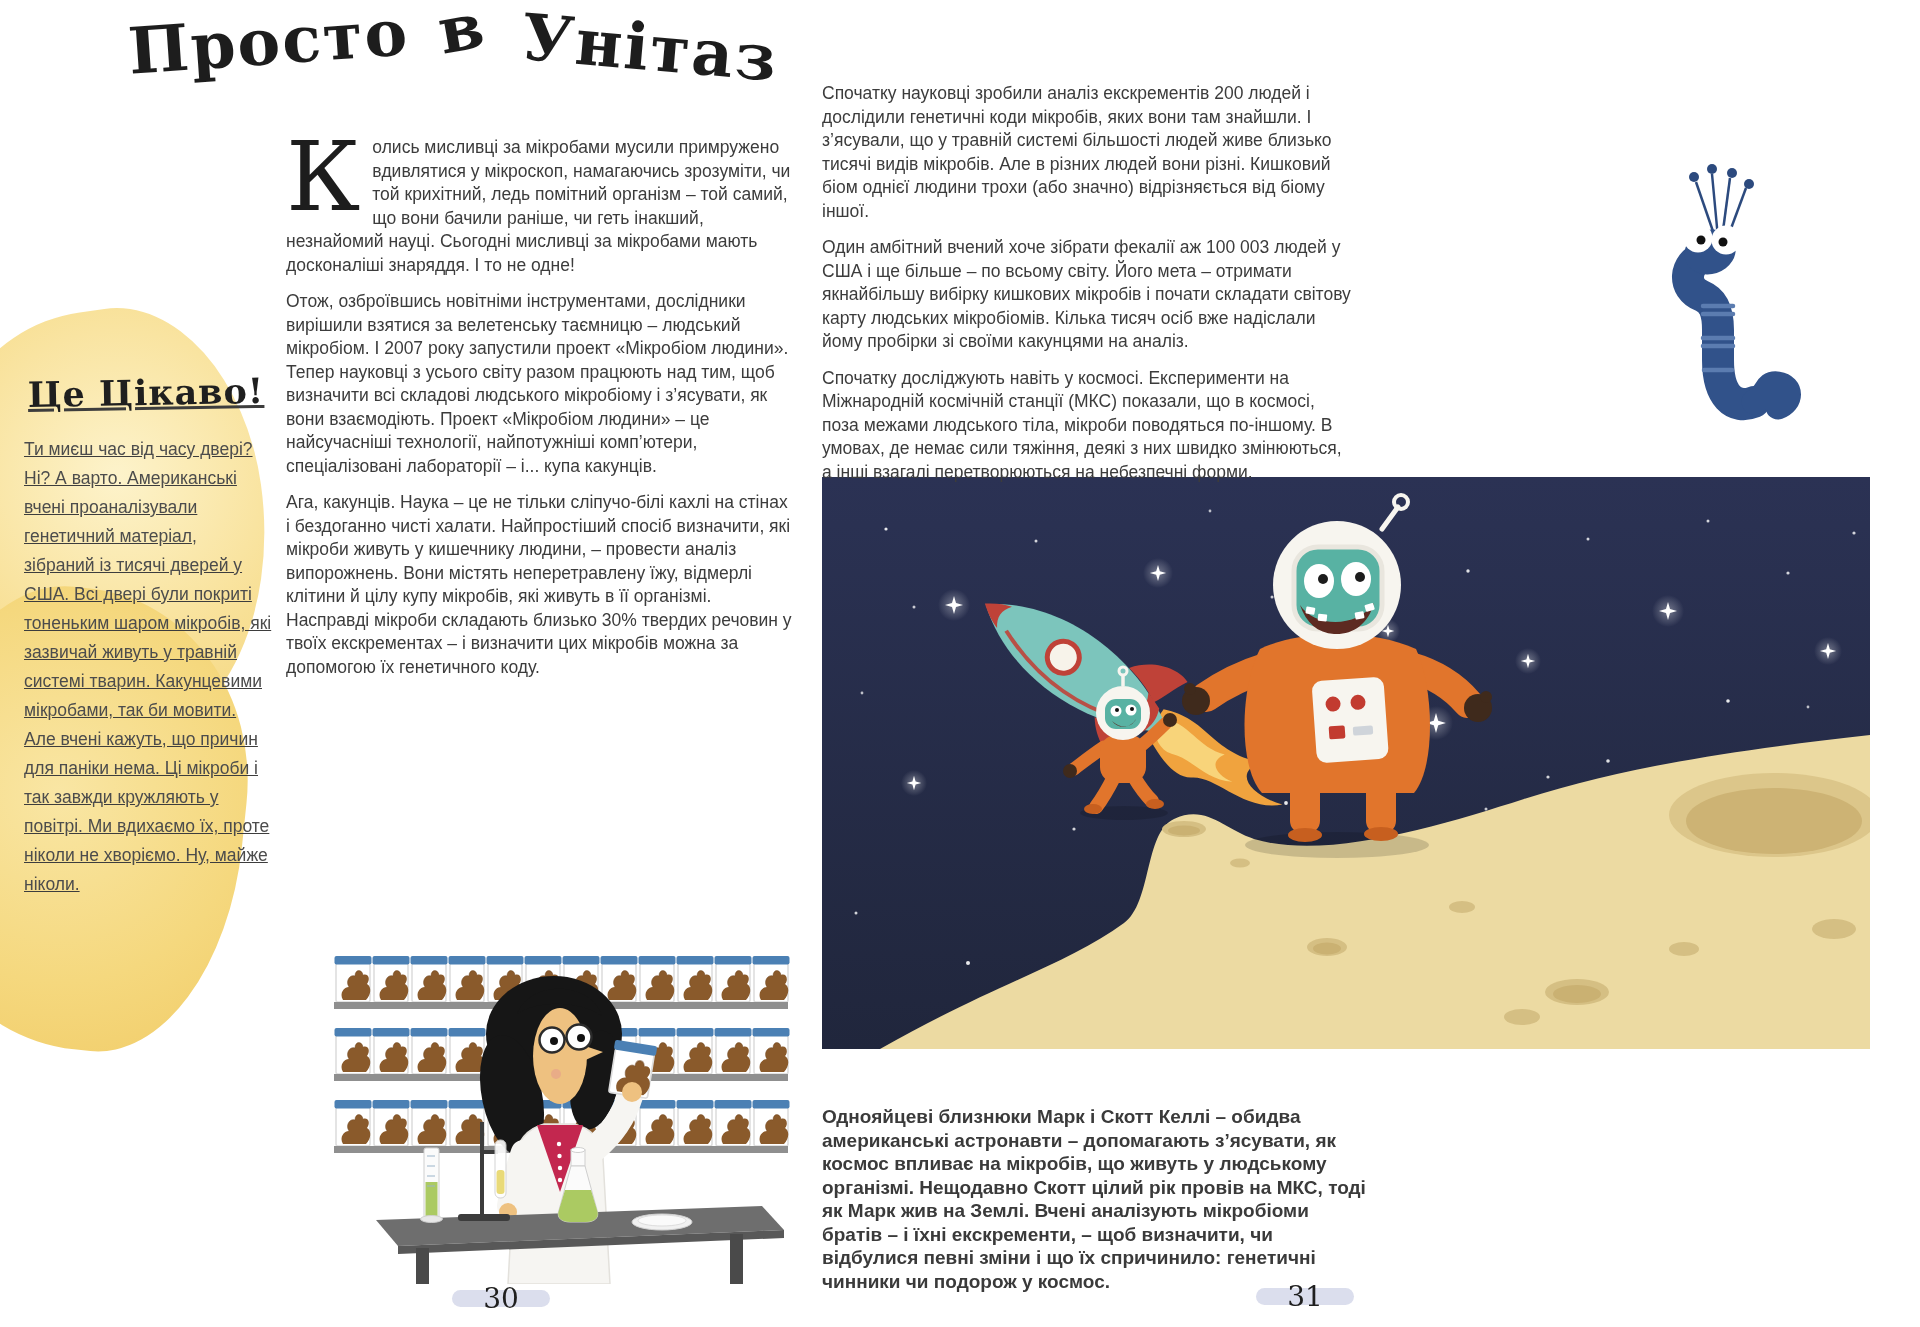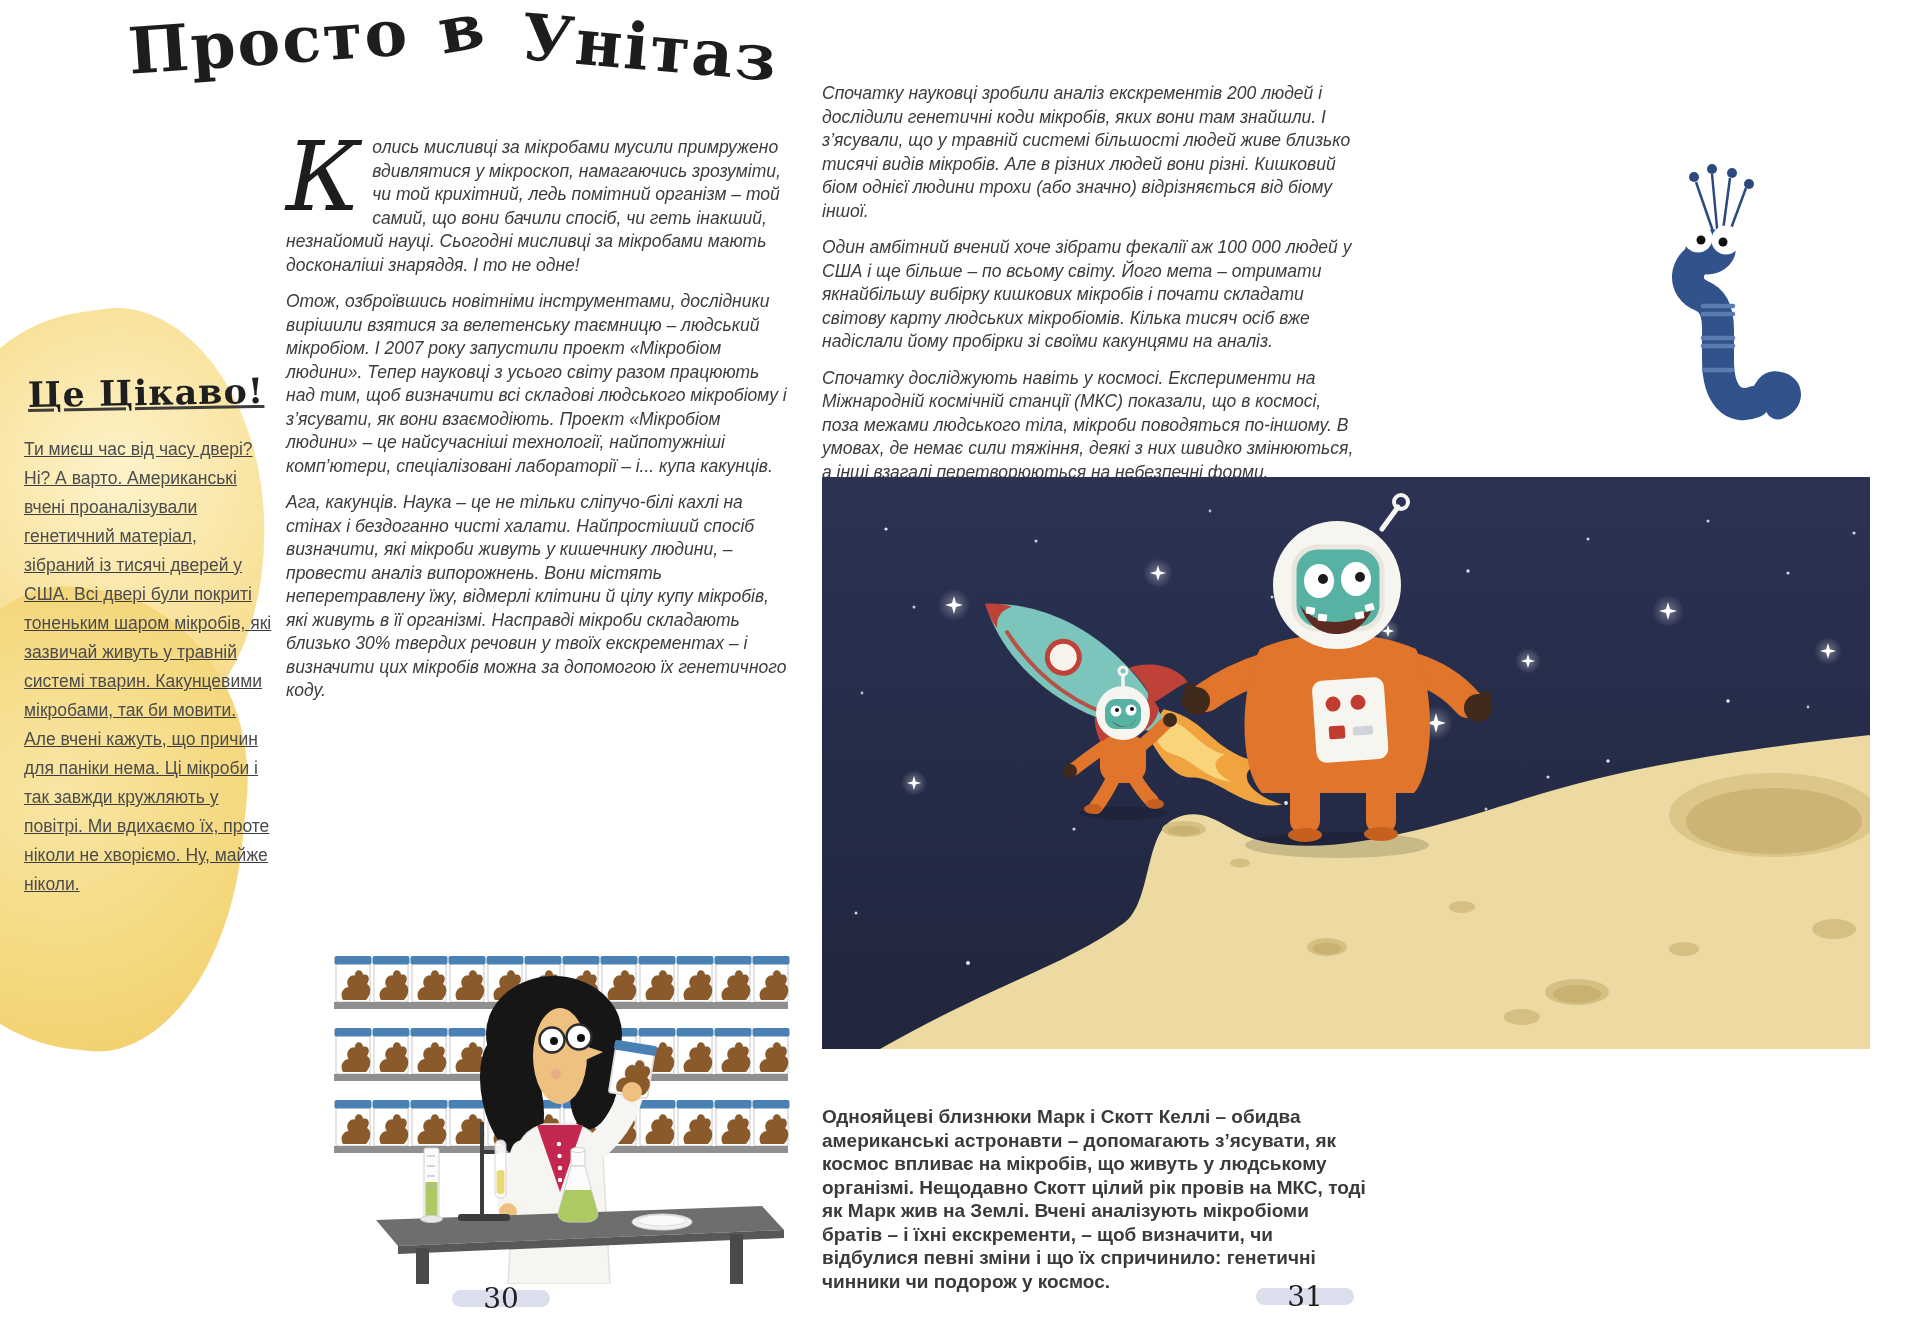--- a/index.html
+++ b/index.html
@@ -24,21 +24,21 @@
   .blob2{left:-96px;top:588px;width:340px;height:460px;
          background:radial-gradient(circle at 45% 45%, #f9e6a4 0%, #f5d87e 60%, #f2cf6d 90%);
          border-radius:45% 55% 40% 60% / 55% 45% 50% 50%;transform:rotate(6deg);}
 
   .sidebar{position:absolute;left:20px;top:372px;width:252px;z-index:2;text-decoration:underline;}
   .sidebar-heading{font-family:"DejaVu Serif",serif;font-weight:700;font-size:35px;color:#1f1f1f;
                    text-align:center;letter-spacing:1px;transform:rotate(-1deg);}
   .sidebar-body{margin:22px 0 0 4px;font-size:17.5px;line-height:29px;color:#4c4c4c;}
 
   
-  .col{position:absolute;font-size:17.5px;line-height:23.5px;color:#3c3c3c;z-index:2;font-style:italic;}
+  .col{position:absolute;font-size:17.5px;line-height:23.5px;color:#3c3c3c;z-index:2;}
   .col-left{left:286px;top:136px;width:506px;}
   .col-right{left:822px;top:82px;width:534px;}
   .para{margin:0 0 13px 0;}
   .dropcap{float:left;font-family:"DejaVu Serif",serif;font-size:96px;line-height:74px;
            padding:4px 12px 0 0;color:#1d1d1d;}
 
   .caption{position:absolute;left:822px;top:1086px;width:548px;font-size:19px;line-height:23.5px;
            font-weight:700;color:#3a3a3a;z-index:2;}
 
   
@@ -63,21 +63,21 @@
 
   <div class="blob blob1"></div>
   <div class="blob blob2"></div>
 
   <div class="sidebar">
     <div class="sidebar-heading">Це Цікаво!</div>
     <p class="sidebar-body">Ти миєш час від часу двері? Ні? А варто. Американські вчені проаналізували генетичний матеріал, зібраний із тисячі дверей у США. Всі двері були покриті тоненьким шаром мікробів, які зазвичай живуть у травній системі тварин. Какунцевими мікробами, так би мовити. Але вчені кажуть, що причин для паніки нема. Ці мікроби і так завжди кружляють у повітрі. Ми вдихаємо їх, проте ніколи не хворіємо. Ну, майже ніколи.</p>
   </div>
 
   <div class="col col-left">
-    <p class="para"><span class="dropcap">К</span><span>олись мисливці за мікробами мусили примружено вдивлятися у мікроскоп, намагаючись зрозуміти, чи той крихітний, ледь помітний організм – той самий, що вони бачили спосіб, чи геть інакший, незнайомий науці. Сьогодні мисливці за мікробами мають досконаліші знаряддя. І то не одне!</span></p>
+    <p class="para"><span class="dropcap">К</span><span>олись мисливці за мікробами мусили примружено вдивлятися у мікроскоп, намагаючись зрозуміти, чи той крихітний, ледь помітний організм – той самий, що вони бачили раніше, чи геть інакший, незнайомий науці. Сьогодні мисливці за мікробами мають досконаліші знаряддя. І то не одне!</span></p>
     <p class="para">Отож, озброївшись новітніми інструментами, дослідники вирішили взятися за велетенську таємницю – людський мікробіом. І 2007 року запустили проект «Мікробіом людини». Тепер науковці з усього світу разом працюють над тим, щоб визначити всі складові людського мікробіому і з’ясувати, як вони взаємодіють. Проект «Мікробіом людини» – це найсучасніші технології, найпотужніші комп’ютери, спеціалізовані лабораторії – і... купа какунців.</p>
     <p class="para">Ага, какунців. Наука – це не тільки сліпучо-білі кахлі на стінах і бездоганно чисті халати. Найпростіший спосіб визначити, які мікроби живуть у кишечнику людини, – провести аналіз випорожнень. Вони містять неперетравлену їжу, відмерлі клітини й цілу купу мікробів, які живуть в її організмі. Насправді мікроби складають близько 30% твердих речовин у твоїх екскрементах – і визначити цих мікробів можна за допомогою їх генетичного коду.</p>
   </div>
 
   <svg class="abs" style="left:332px;top:944px;width:458px;height:340px" viewBox="0 0 458 340">
     <defs>
       <g id="jar">
         <rect x="0" y="7" width="34" height="39" rx="2" fill="#ffffff" stroke="#dcdcdc" stroke-width="1.5"></rect>
         <rect x="-1.5" y="0" width="37" height="8.5" rx="2" fill="#4b80b4"></rect>
         <path d="M7,44 C3,37 8,31 13,31 C9,25 14,18 19,20 C19,13 26,13 27,19 C32,17 35,23 31,28 C36,31 35,39 30,44 Z" fill="#8a5a2b"></path>
@@ -190,21 +190,21 @@
       <ellipse cx="330" cy="276.5" rx="24" ry="5.5" fill="#fafafa" stroke="#dddddd"></ellipse>
     </g>
   </svg>
 
   <div class="page-pill pill-left">
     <span>30</span>
   </div>
 
   <div class="col col-right">
     <p class="para">Спочатку науковці зробили аналіз екскрементів 200 людей і дослідили генетичні коди мікробів, яких вони там знайшли. І з’ясували, що у травній системі більшості людей живе близько тисячі видів мікробів. Але в різних людей вони різні. Кишковий біом однієї людини трохи (або значно) відрізняється від біому іншої.</p>
-    <p class="para">Один амбітний вчений хоче зібрати фекалії аж 100 000 людей у США і ще більше – по всьому світу. Його мета – отримати якнайбільшу вибірку кишкових мікробів і почати складати світову карту людських мікробіомів. Кілька тисяч осіб вже надіслали йому пробірки зі своїми какунцями на аналіз.</p>
+    <p class="para">Один амбітний вчений хоче зібрати фекалії аж 100 003 людей у США і ще більше – по всьому світу. Його мета – отримати якнайбільшу вибірку кишкових мікробів і почати складати світову карту людських мікробіомів. Кілька тисяч осіб вже надіслали йому пробірки зі своїми какунцями на аналіз.</p>
     <p class="para">Спочатку досліджують навіть у космосі. Експерименти на Міжнародній космічній станції (МКС) показали, що в космосі, поза межами людського тіла, мікроби поводяться по-іншому. В умовах, де немає сили тяжіння, деякі з них швидко змінюються, а інші взагалі перетворюються на небезпечні форми.</p>
   </div>
 
   <svg class="abs" style="left:1650px;top:156px;width:178px;height:272px" viewBox="0 0 178 272">
     <g stroke="#2c4a7e" stroke-width="2.5">
       <line x1="66" y1="84" x2="46" y2="26"></line>
         <line x1="68" y1="82" x2="62" y2="18"></line>
       <line x1="72" y1="82" x2="80" y2="22"></line>
         <line x1="76" y1="86" x2="96" y2="32"></line>
     </g>

